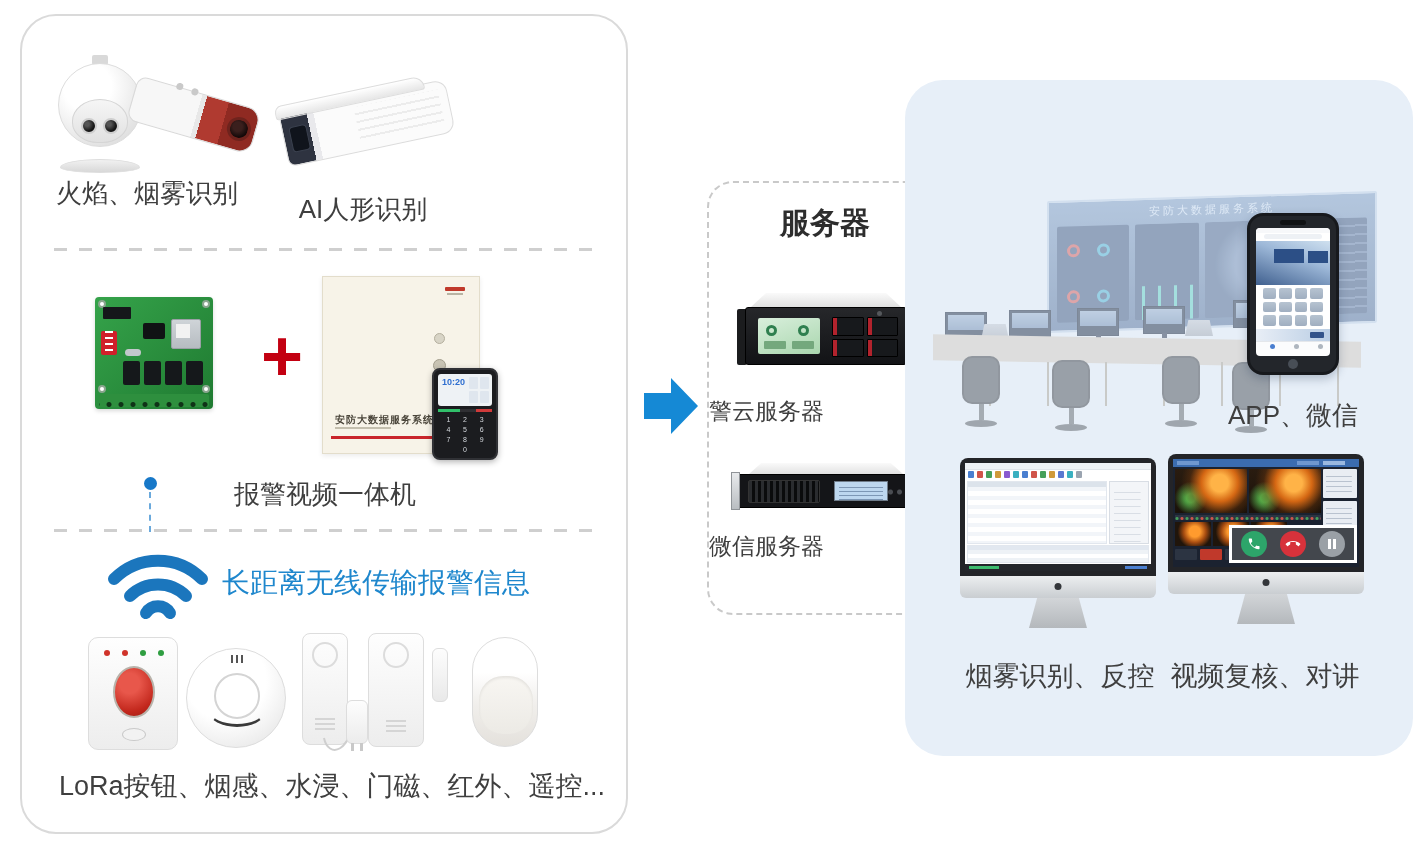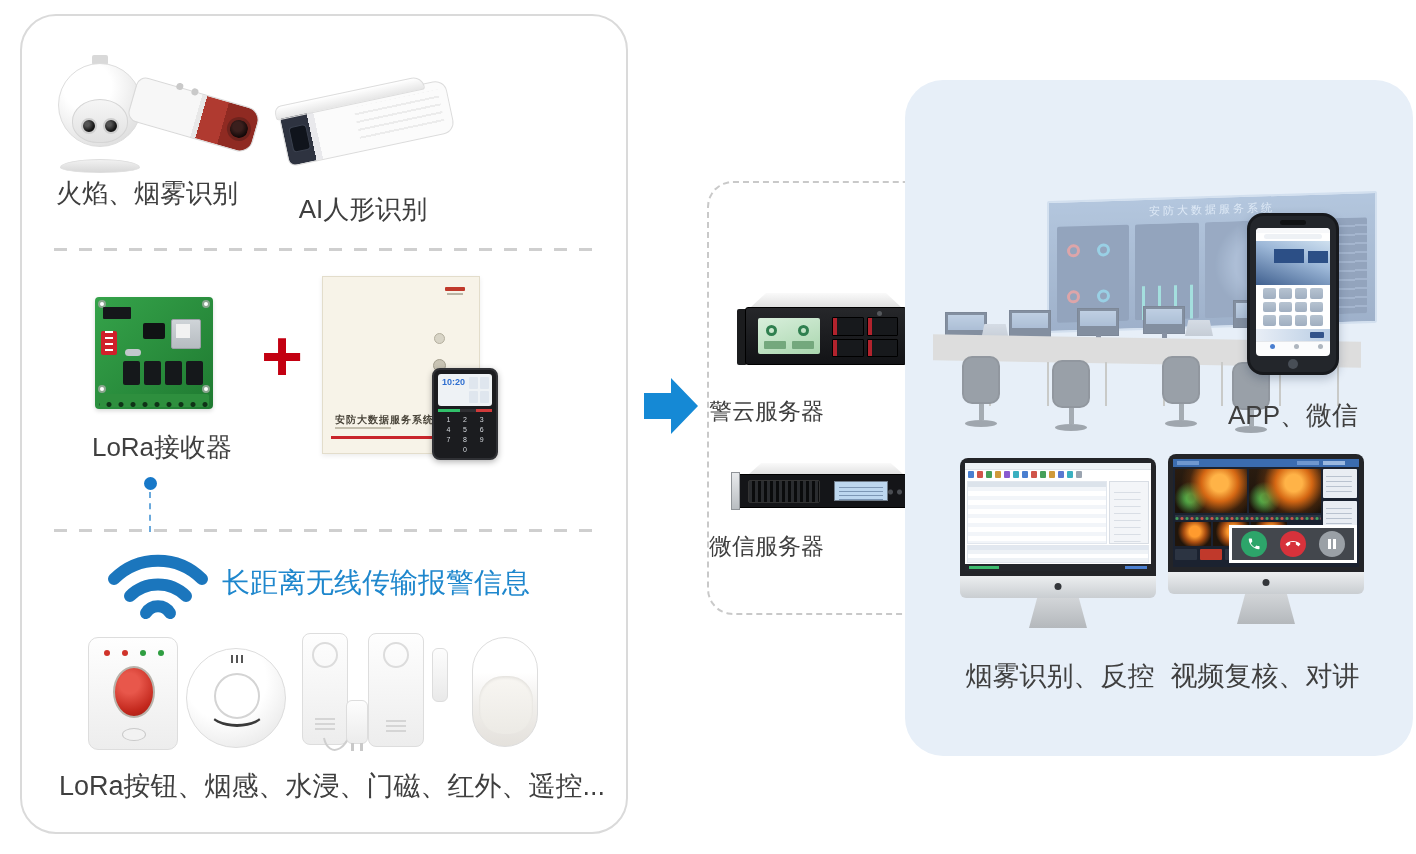--- a/index.html
+++ b/index.html
@@ -338,21 +338,21 @@
         <span class="kkey">6</span>
         <span class="kkey">7</span>
         <span class="kkey">8</span>
         <span class="kkey">9</span>
         <span class="kkey"></span>
         <span class="kkey">0</span>
         <span class="kkey"></span>
       </div>
     </div>
 
-    <div class="sec-label" style="left:40px;top:414px;width:200px">LoRa接收器</div>
+    <div class="sec-label" style="left:193px;top:461px;width:220px">报警视频一体机</div>
 
     <div class="cdot"></div>
     <div class="cline"></div>
 
     <div class="divider" style="top:513px"></div>
 
     <svg class="wifi" viewBox="0 0 104 74">
       <path d="M8 30 A 62 62 0 0 1 96 30" fill="none" stroke="#1b76bd" stroke-width="12" stroke-linecap="round"></path>
       <path d="M24 47 A 40 40 0 0 1 80 47" fill="none" stroke="#1b76bd" stroke-width="12" stroke-linecap="round"></path>
       <path d="M40 64 A 14 14 0 0 1 64 64" fill="none" stroke="#1b76bd" stroke-width="12" stroke-linecap="round"></path>
@@ -396,20 +396,21 @@
     </div>
 
     <div class="sec-label" style="left:37px;top:752px;width:500px;font-size:27px">LoRa按钮、烟感、水浸、门磁、红外、遥控...</div>
   </div>
 
   <svg class="big-arrow" viewBox="0 0 54 56">
     <polygon points="0,15 27,15 27,0 54,28 27,56 27,41 0,41" fill="#1589d5"></polygon>
   </svg>
 
   <div class="sp">
+    <div class="sp-title">服务器</div>
 
     <div class="srv1">
       <div class="srv-lid"></div>
       <div class="srv-ear" style="left:0"></div>
       <div class="srv-ear" style="right:0"></div>
       <div class="srv-face">
         <div class="srv-scr">
           <div class="srv-gauge" style="left:8px"></div>
           <div class="srv-gauge" style="left:40px"></div>
           <div class="srv-bar"></div>

